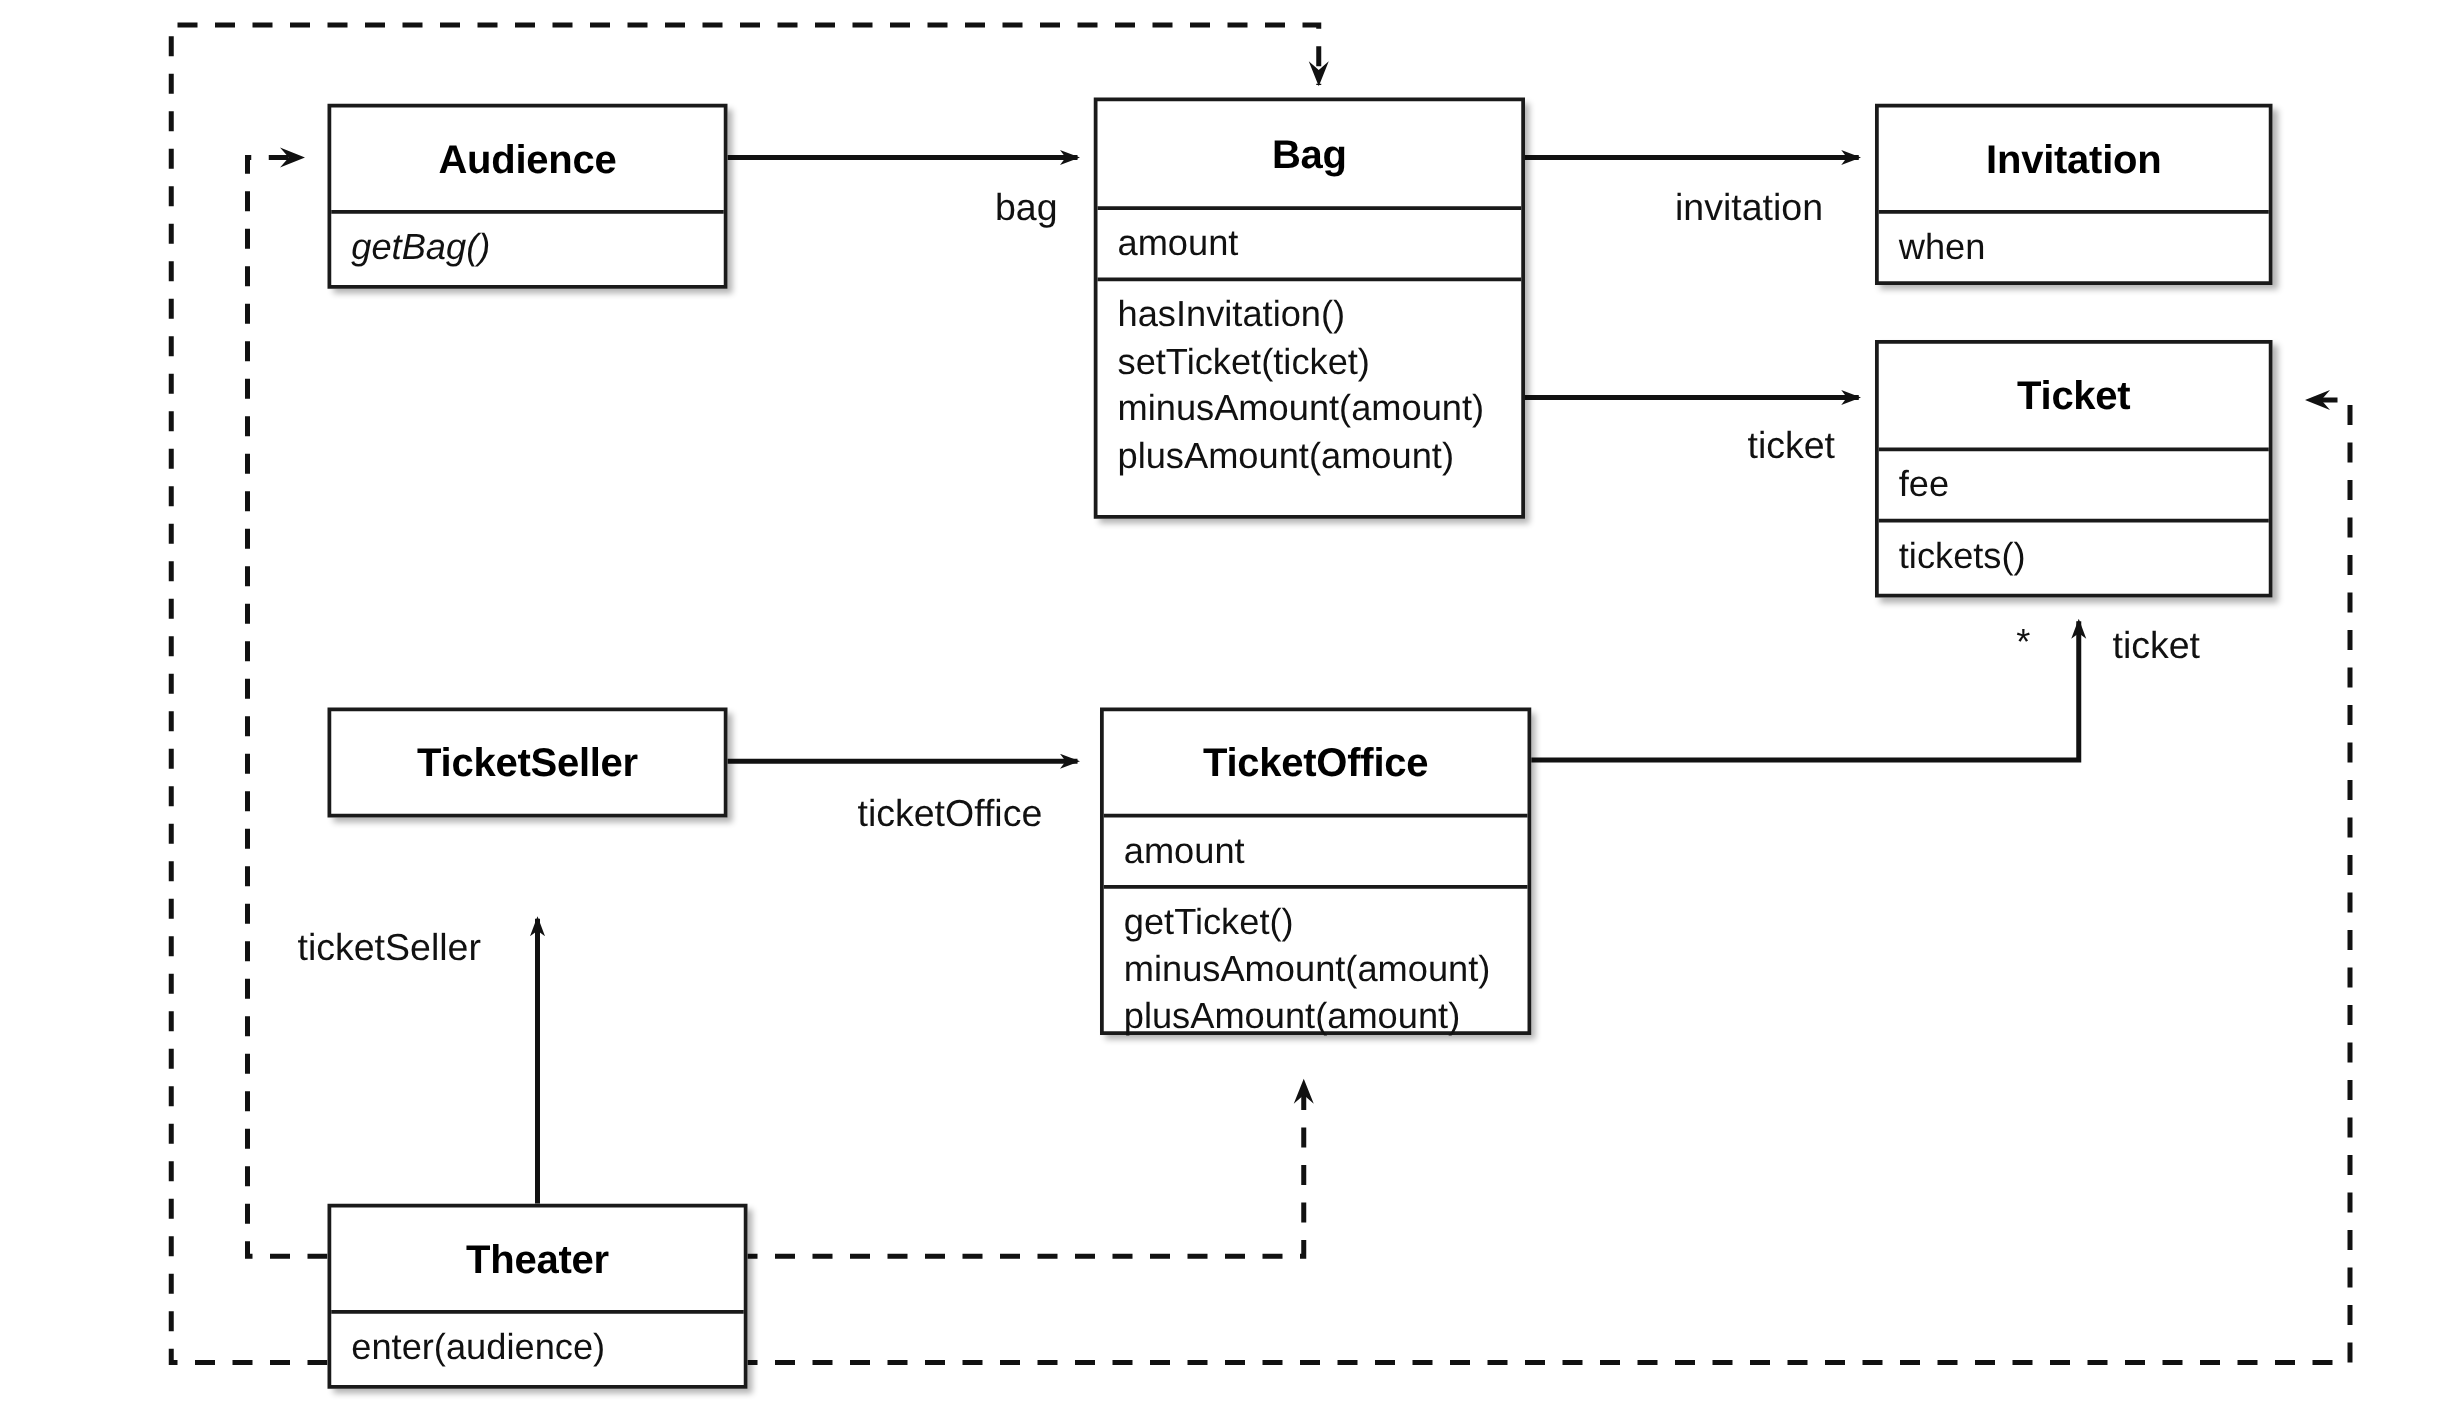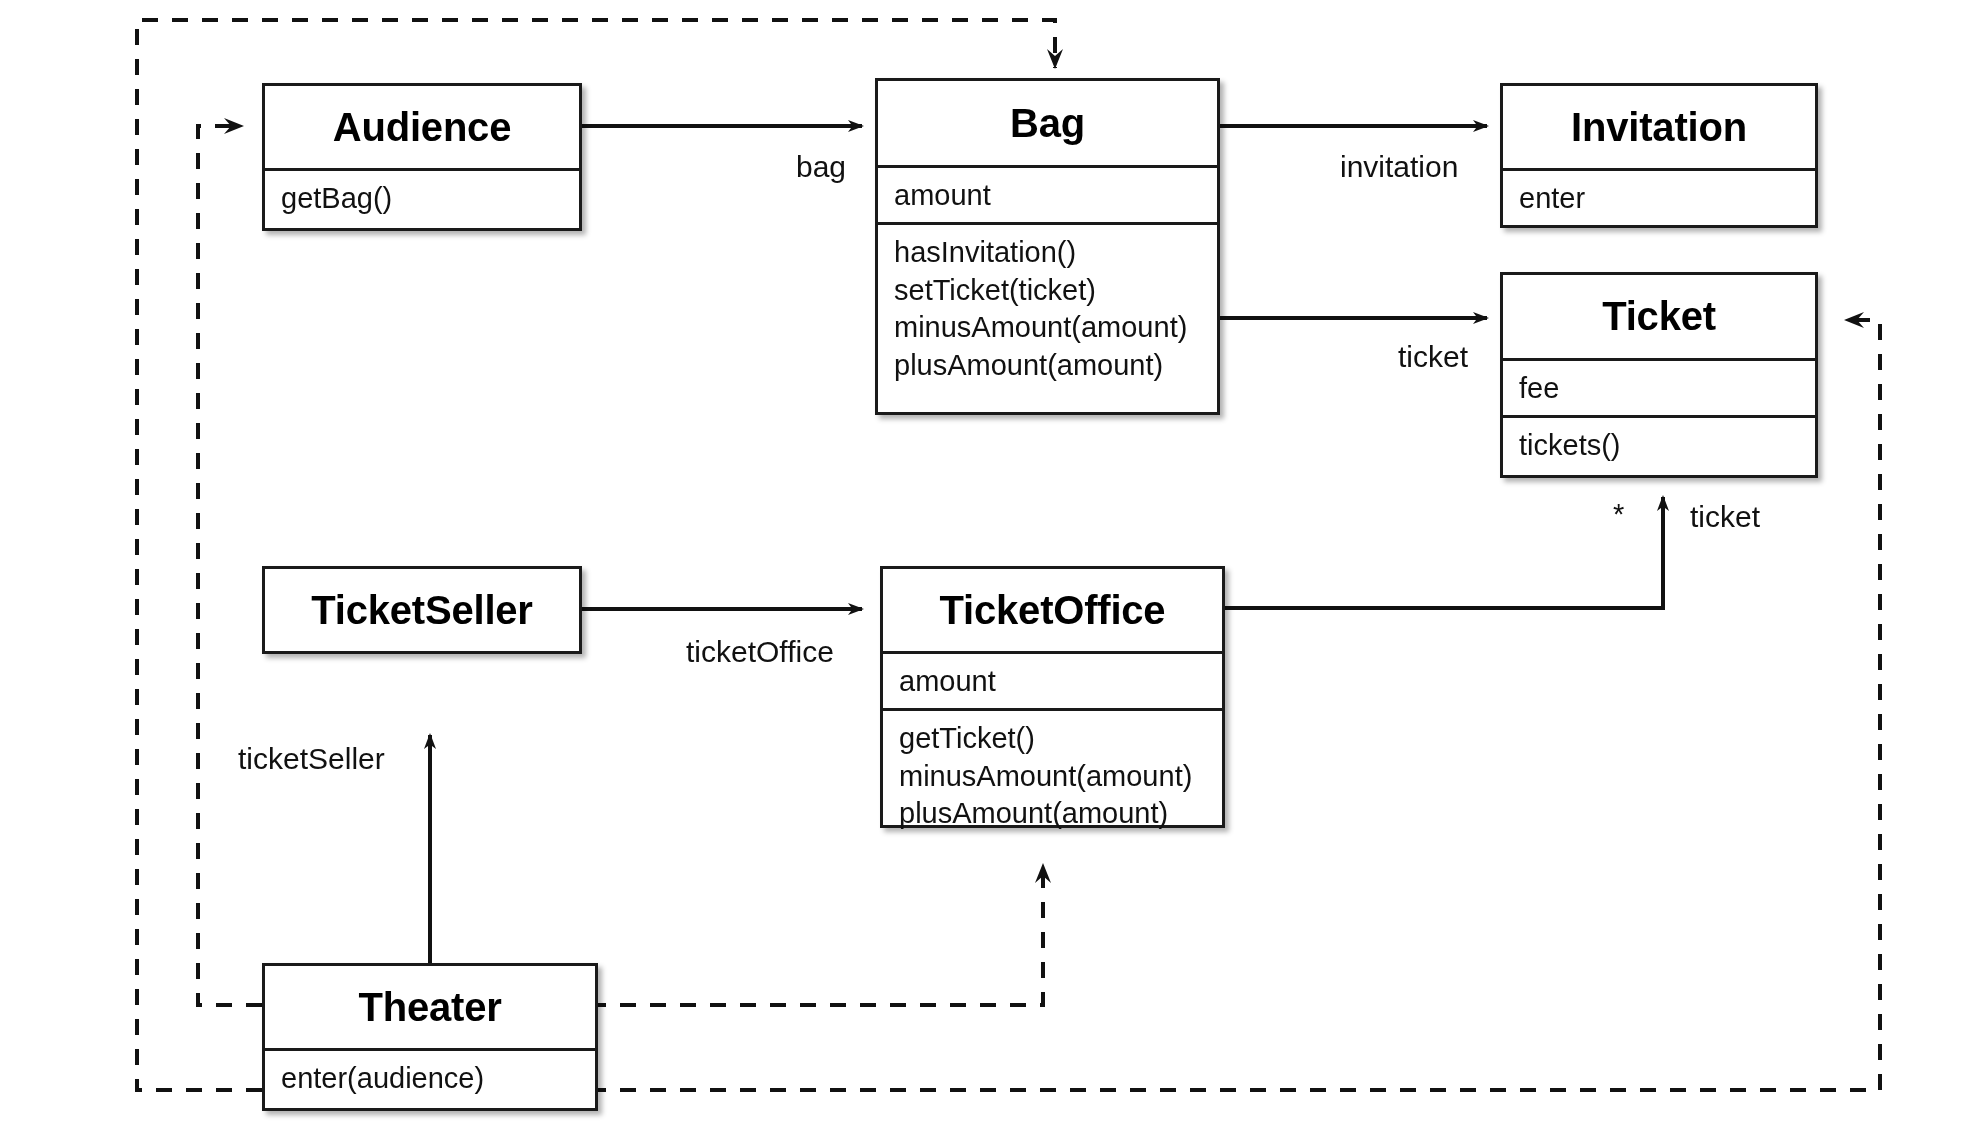--- a/index.html
+++ b/index.html
@@ -26,21 +26,21 @@
     position: absolute;
     background: #ffffff;
     border: 3px solid #1a1a1a;
     box-sizing: border-box;
     box-shadow: 4px 4px 5px rgba(0,0,0,0.30);
     z-index: 5;
   }
   .cls-name {
     text-align: center;
     font-weight: bold;
-    font-size: 40px;
+    font-size: 32px;
     color: #000000;
     letter-spacing: -0.2px;
     box-sizing: border-box;
   }
   .cls-compartment {
     border-top: 3px solid #1a1a1a;
     box-sizing: border-box;
     padding: 9px 0 9px 16px;
   }
   .member {
@@ -118,42 +118,42 @@
       <polyline points="590,1005 1043,1005 1043,864" fill="none" stroke="#111111" stroke-width="4" stroke-dasharray="16,14" marker-end="url(#openArrow)"></polyline>
     </g>
 
     <g>
       <polyline points="590,1090 1880,1090 1880,320 1845,320" fill="none" stroke="#111111" stroke-width="4" stroke-dasharray="16,14" marker-end="url(#openArrow)"></polyline>
     </g>
   </svg>
 
   <div class="umlclass" style="left:262px; top:83px; width:320px;">
     <div class="cls-name" style="height:82px; line-height:82px;">Audience</div>
-    <div class="cls-compartment" style="height:60px;">
+    <div class="cls-compartment" style="height:60px;font-style:italic;">
       <div class="member">getBag()</div>
     </div>
   </div>
 
   <div class="umlclass" style="left:875px; top:78px; width:345px;">
     <div class="cls-name" style="height:84px; line-height:84px;">Bag</div>
     <div class="cls-compartment" style="height:57px;">
       <div class="member">amount</div>
     </div>
     <div class="cls-compartment" style="height:190px;">
       <div class="member">hasInvitation()</div>
       <div class="member">setTicket(ticket)</div>
       <div class="member">minusAmount(amount)</div>
       <div class="member">plusAmount(amount)</div>
     </div>
   </div>
 
   <div class="umlclass" style="left:1500px; top:83px; width:318px;">
     <div class="cls-name" style="height:82px; line-height:82px;">Invitation</div>
     <div class="cls-compartment" style="height:57px;">
-      <div class="member">enter</div>
+      <div class="member">when</div>
     </div>
   </div>
 
   <div class="umlclass" style="left:1500px; top:272px; width:318px;">
     <div class="cls-name" style="height:83px; line-height:83px;">Ticket</div>
     <div class="cls-compartment" style="height:57px;">
       <div class="member">fee</div>
     </div>
     <div class="cls-compartment" style="height:60px;">
       <div class="member">tickets()</div>

